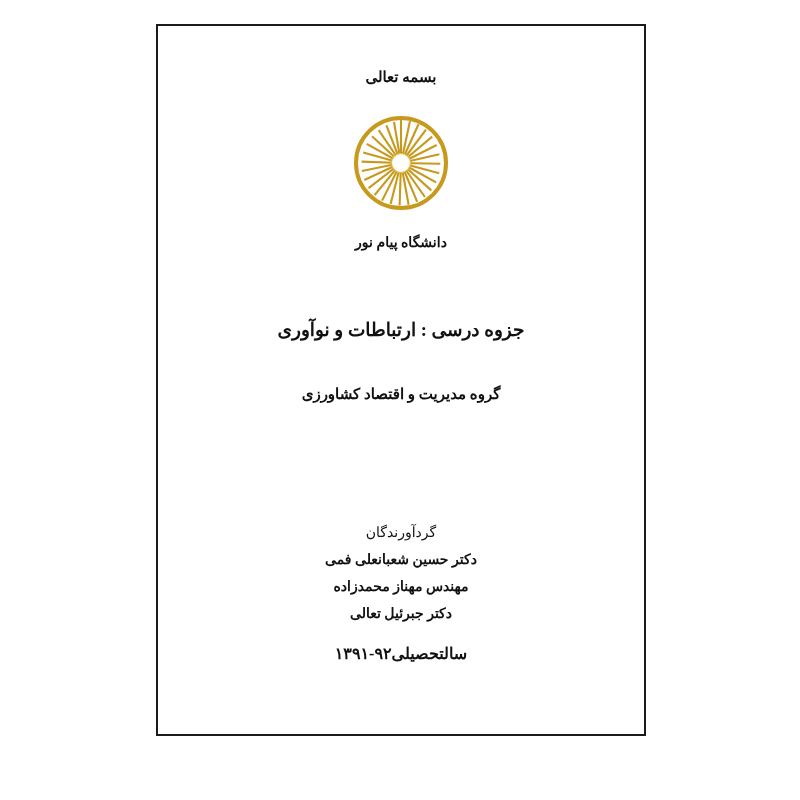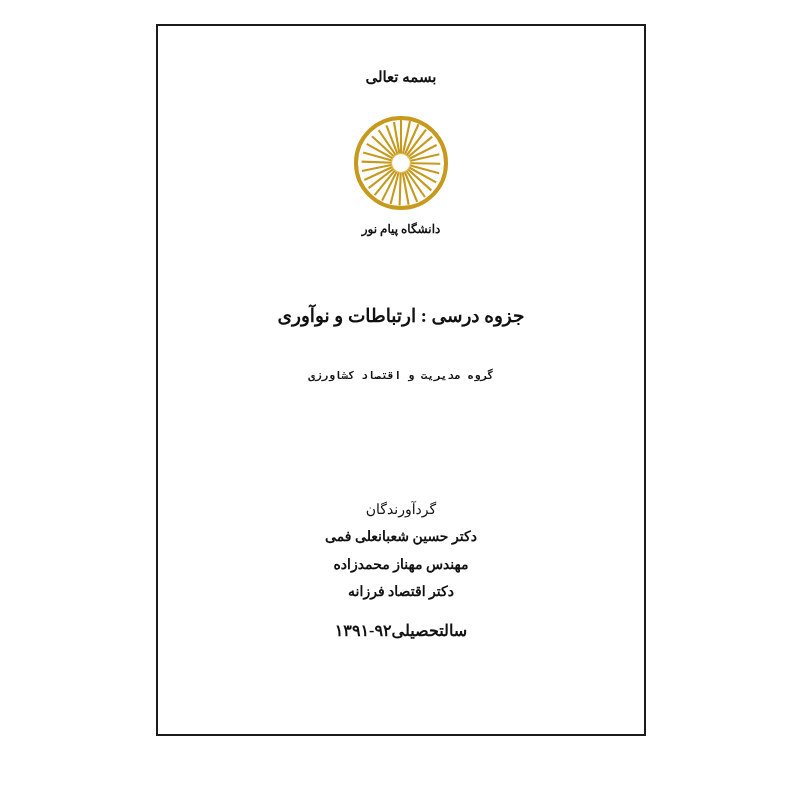--- a/index.html
+++ b/index.html
@@ -66,40 +66,39 @@
 
   .logo-wrap {
     margin-top: 22px;
     height: 110px;
     display: flex;
     align-items: center;
     justify-content: center;
   }
 
   .uni-name {
-    margin-top: 4px;
-    font-size: 12px;
+    margin-top: 16px;
+    font-size: 14px;
     font-weight: bold;
   }
 
   .doc-title {
     margin-top: 68px;
     font-size: 18.5px;
     font-weight: bold;
     letter-spacing: 0.3px;
   }
 
   .dept-block {
     margin-top: 38px;
     line-height: 2.1;
   }
   .dept-line {
-    font-size: 11px;
-    font-weight: bold;
-    font-family: Liberation Mono, monospace;
+    font-size: 15px;
+    font-weight: bold;
   }
 
   .compilers-block {
     margin-top: 108px;
     line-height: 1.95;
   }
   .compilers-heading {
     font-size: 14px;
     font-weight: normal;
   }
@@ -204,21 +203,21 @@
       <div class="doc-title">جزوه درسی : ارتباطات و نوآوری</div>
 
       <div class="dept-block">
         <div class="dept-line">گروه مدیریت و اقتصاد کشاورزی</div>
       </div>
 
       <div class="compilers-block">
         <div class="compilers-heading">گردآورندگان</div>
         <div class="compiler-name">دکتر حسین شعبانعلی فمی</div>
         <div class="compiler-name">مهندس مهناز محمدزاده</div>
-        <div class="compiler-name">دکتر اقتصاد فرزانه</div>
+        <div class="compiler-name">دکتر جبرئیل تعالی</div>
       </div>
 
       <div class="year-line">سالتحصیلی۹۲-۱۳۹۱</div>
 
     </div>
   </div>
 
 
 </div>
 

